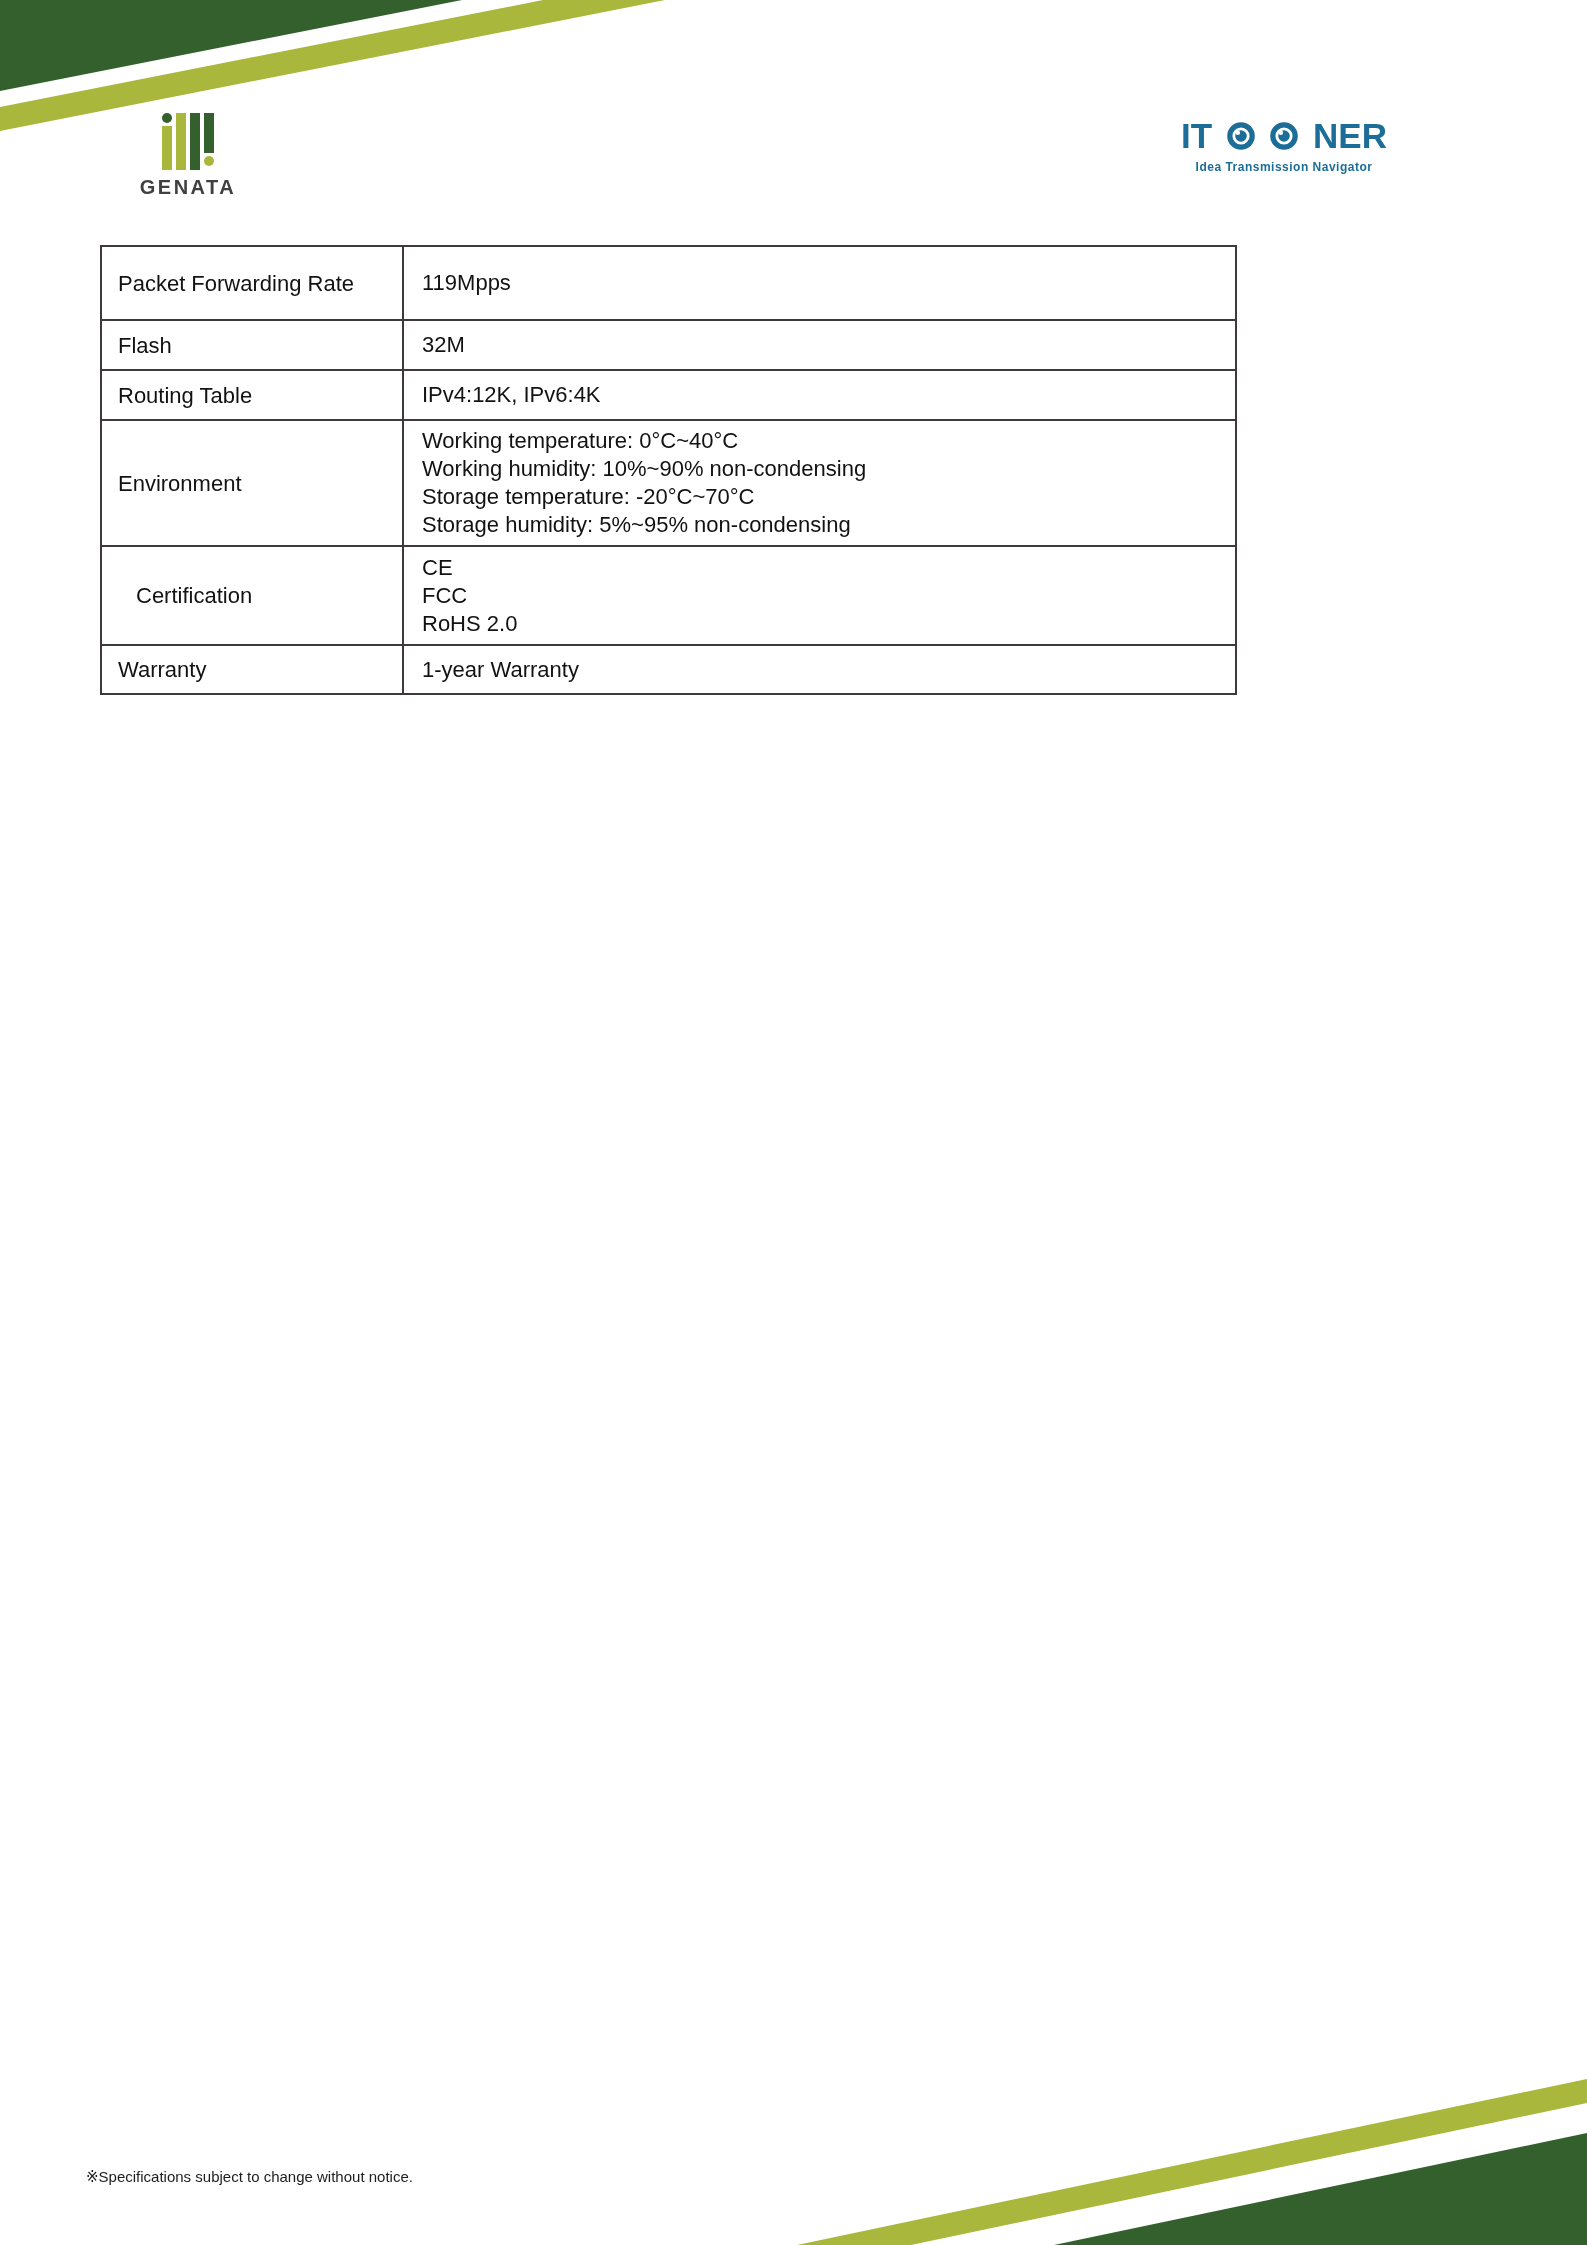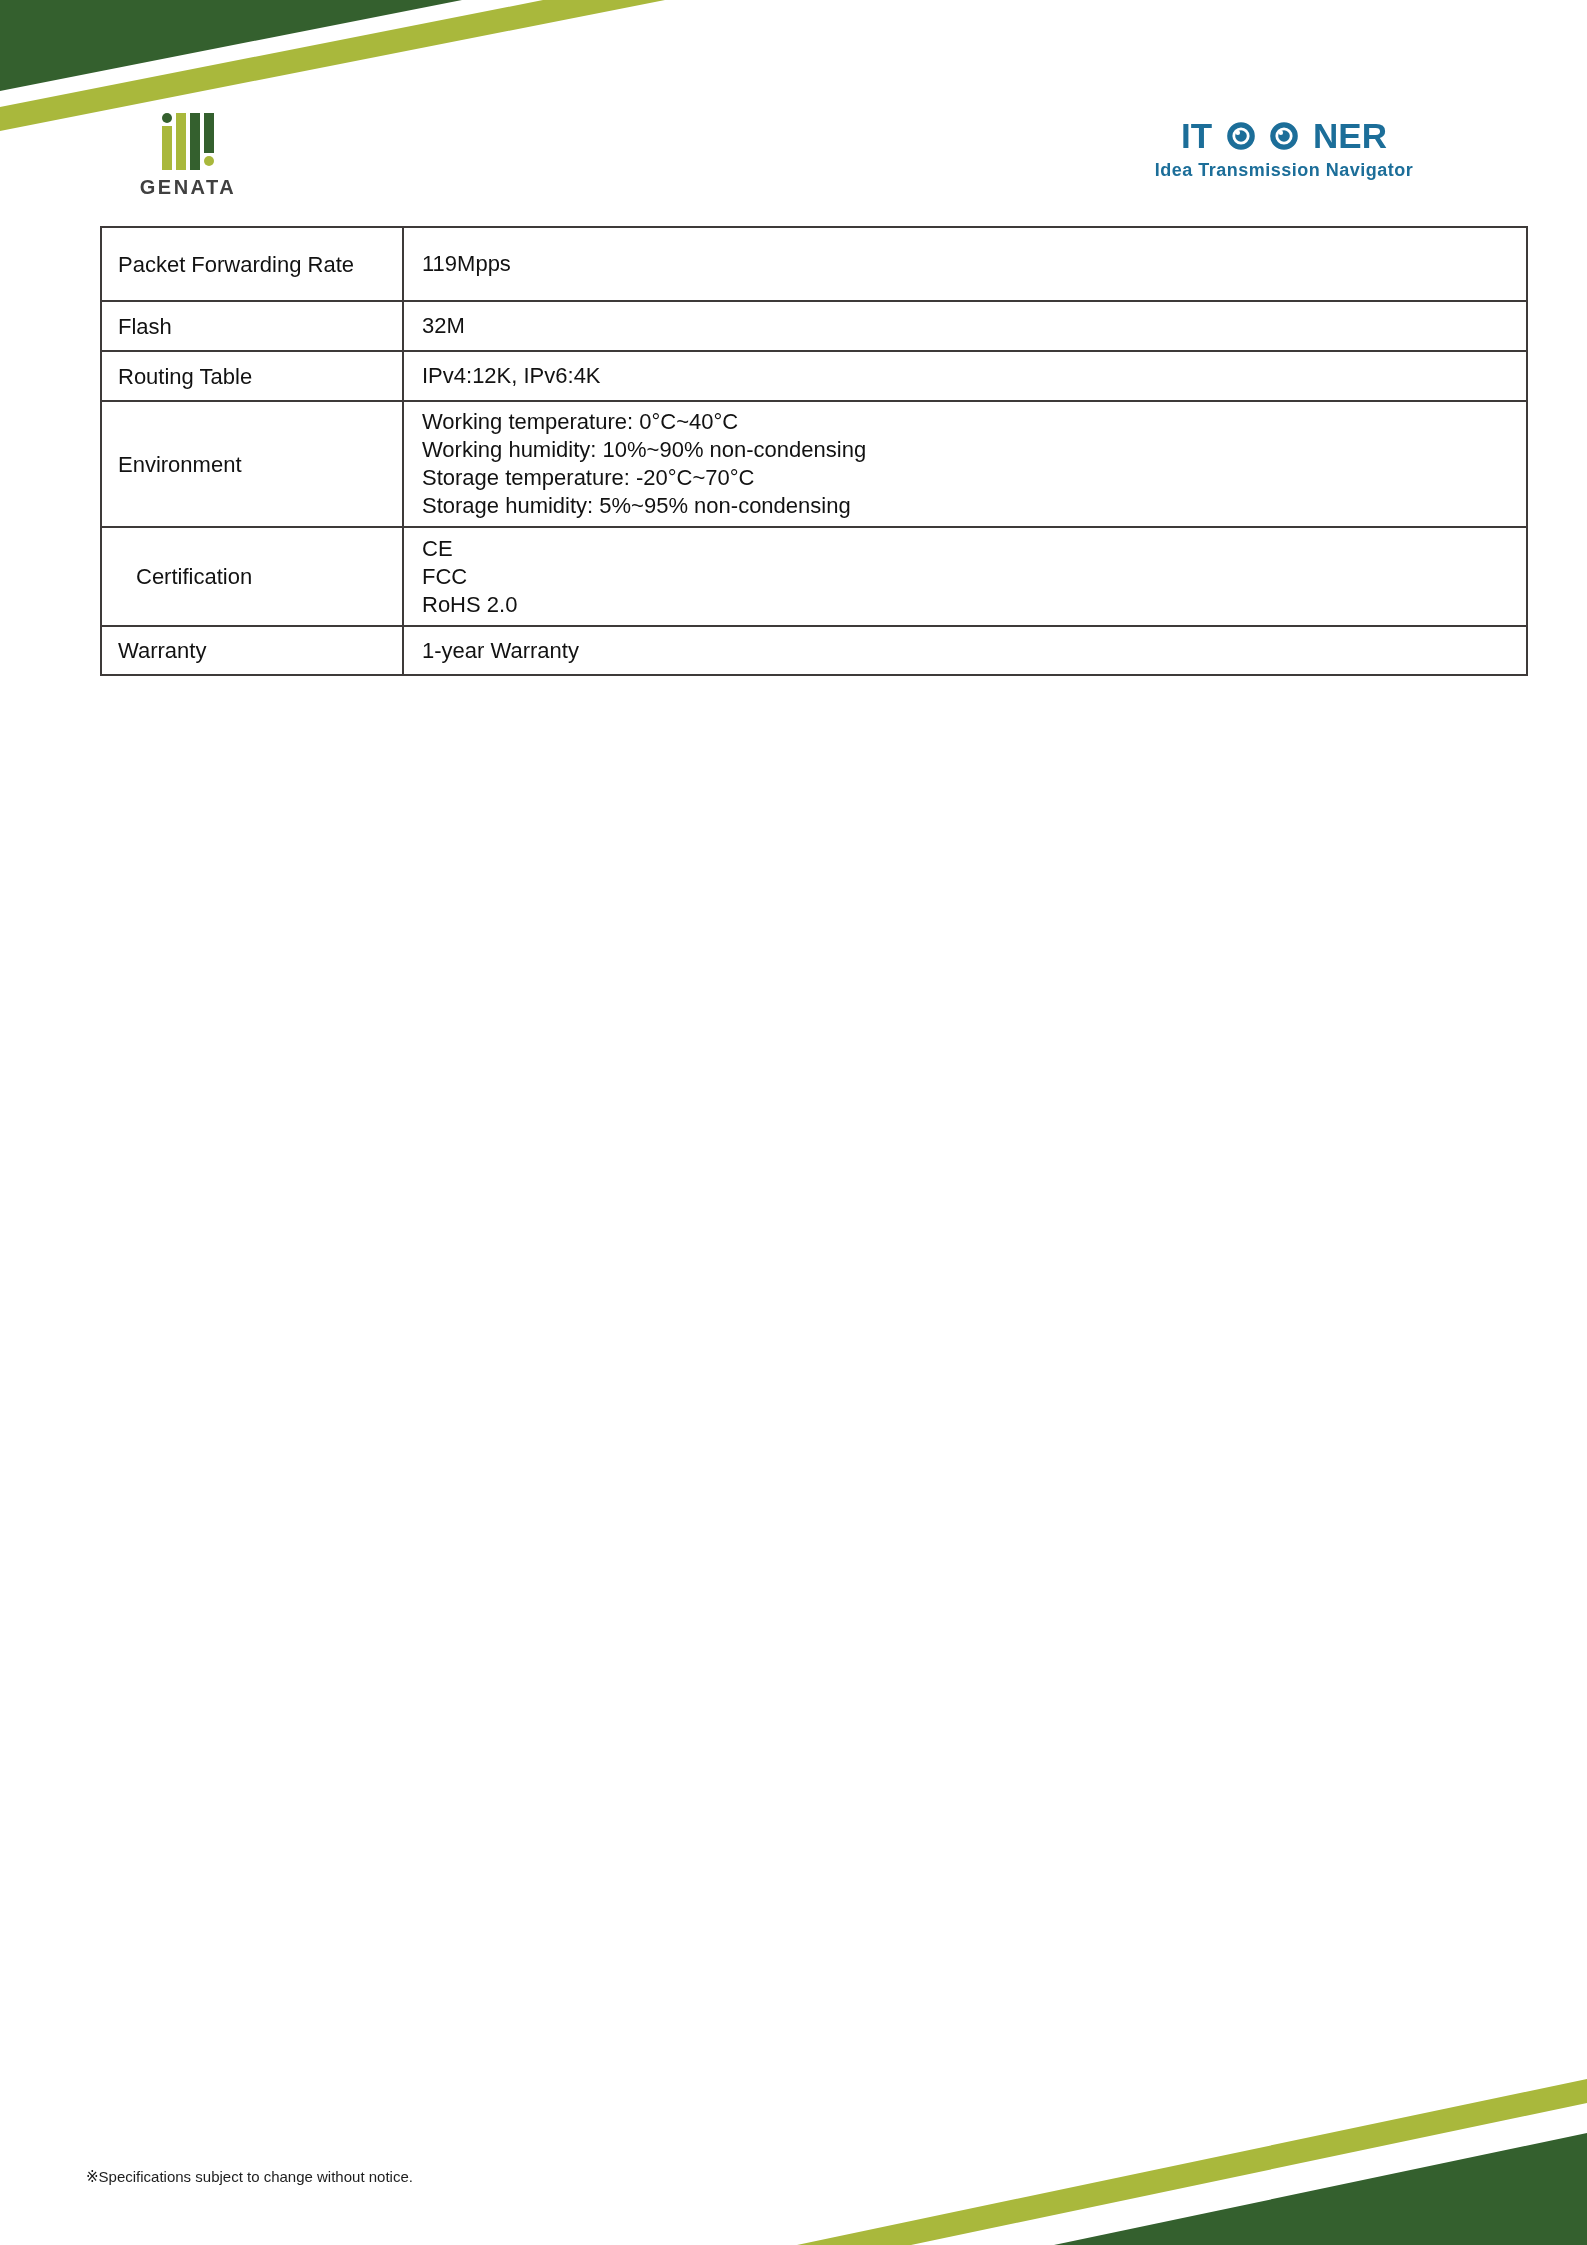--- a/index.html
+++ b/index.html
@@ -64,27 +64,27 @@
     display:flex; flex-direction:column; align-items:center;
   }
   .itooner-wordmark {
     display:flex; align-items:center; gap:15px;
     color:var(--teal); font-weight:800; font-size:35px; letter-spacing:0px;
     line-height:1;
   }
   .itooner-wordmark .eye { width:28px; height:28px; margin:0 0px; display:block; }
   .itooner-tagline {
     margin-top:7px;
-    color:var(--teal); font-weight:bold; font-size:18px; letter-spacing:0.5px;
+    color:var(--teal); font-weight:bold; font-size:12px; letter-spacing:0.5px;
     white-space:nowrap;
   }
 
   
   table.spec {
-    position:absolute; left:100px; top:226px; width:1428px;
+    position:absolute; left:100px; top:245px; width:1137px;
     border-collapse:collapse; table-layout:fixed;
   }
   table.spec td {
     border:2px solid #3e3a39;
     font-size:22px; color:#121212;
     vertical-align:middle;
     padding-top:2px; padding-bottom:2px;
   }
   td.cell-label { width:250px; padding-left:16px; padding-right:34px; line-height:27px; }
   td.cell-value { padding-left:18px; }

